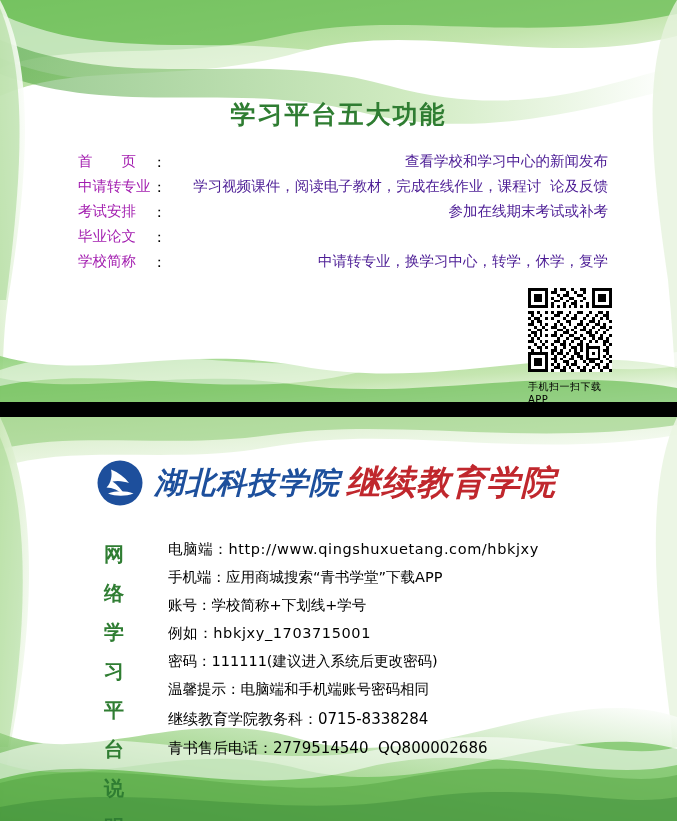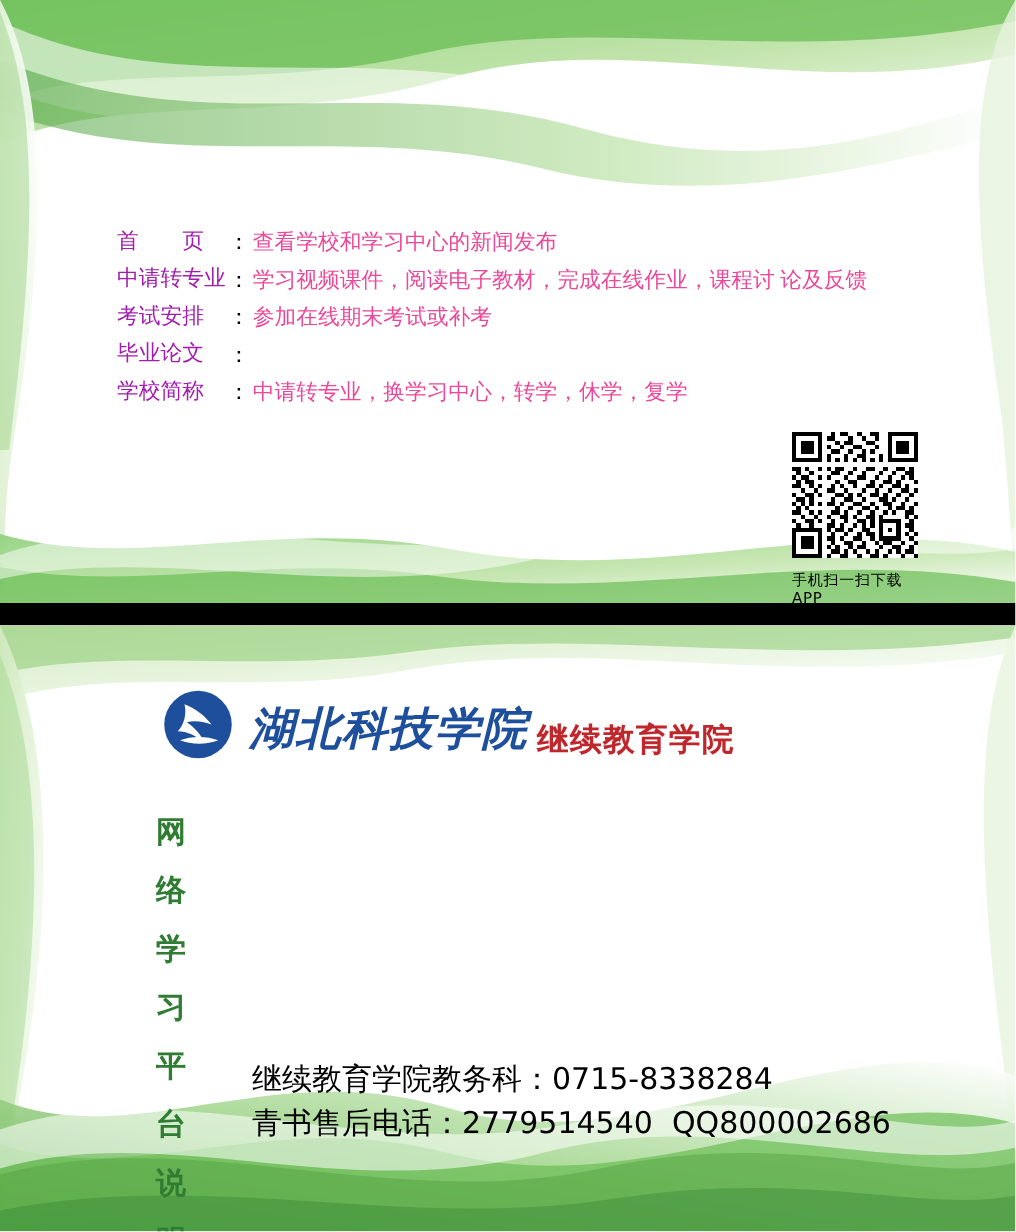--- a/index.html
+++ b/index.html
@@ -92,23 +92,24 @@
     width: 74px;
     font-family: Liberation Mono, monospace;
   }
   .feature-colon {
     color: #000000;
     flex: 0 0 auto;
     padding-right: 2px;
     font-family: "DejaVu Sans", sans-serif;
   }
   .feature-text {
-    color: #ec4899;
+    color: #4c1d95;
     flex: 1 1 auto;
-    font-family: Liberation Serif, serif;
+    font-family: Liberation Mono, monospace;
+    text-align: right;
   }
 
   
   .qr-wrap {
     position: absolute;
     top: 288px;
     left: 528px;
     width: 84px;
   }
   .qr {
@@ -123,42 +124,43 @@
     color: #000000;
     text-align: left;
     font-family: "DejaVu Sans", sans-serif;
     letter-spacing: 0.5px;
   }
 
   
   .brand {
     position: absolute;
     top: 42px;
-    left: 108px;
+    left: 96px;
     display: flex;
-    align-items: flex-end;
+    align-items: center;
   }
   .brand-logo {
     width: 48px;
     height: 48px;
     margin-right: 10px;
     flex: 0 0 auto;
   }
   .brand-name-1 {
     font-family: "DejaVu Serif", serif;
     font-size: 30px;
     font-weight: bold;
     font-style: italic;
     color: #1d4f9c;
     letter-spacing: 1px;
   }
   .brand-name-2 {
     font-family: "DejaVu Serif", serif;
-    font-size: 21px;
+    font-size: 34px;
     font-weight: bold;
+    font-style: italic;
     color: #c0272d;
     letter-spacing: 1px;
     margin-left: 6px;
   }
 
   .vertical-title {
     position: absolute;
     top: 118px;
     left: 74px;
     width: 26px;
@@ -188,21 +190,21 @@
     letter-spacing: 0.6px;
   }
 
   .contact-block {
     position: absolute;
     top: 288px;
     left: 168px;
     width: 470px;
   }
   .contact-row {
-    font-size: 20px;
+    font-size: 15px;
     line-height: 29px;
     color: #000000;
     font-family: "DejaVu Sans", sans-serif;
     white-space: pre;
   }
 </style>
 </head>
 <body>
 
 <div class="page">
@@ -237,20 +239,21 @@
       <path d="M0,0 C38,70 26,190 8,300 C2,340 4,372 0,402 L0,0 Z" fill="url(#gTop3)" opacity="0.9"></path>
       <path d="M0,8 C30,80 20,190 6,300 L0,300 Z" fill="#9ed488" opacity="0.5"></path>
 
       <path d="M677,0 C640,60 652,170 668,280 C672,320 674,360 677,402 Z" fill="#e6f3dd" opacity="0.8"></path>
 
       <path d="M0,402 L677,402 L677,368 C560,340 440,392 300,366 C180,344 90,382 0,356 Z" fill="url(#gTop1)" opacity="0.9"></path>
       <path d="M0,402 L677,402 L677,388 C540,364 420,402 290,384 C180,368 90,396 0,378 Z" fill="#6bbd55" opacity="0.7"></path>
       <path d="M0,370 C120,330 250,384 390,354 C520,326 610,364 677,352 L677,366 C590,380 480,342 360,372 C230,404 110,362 0,386 Z" fill="#ffffff" opacity="0.5"></path>
     </svg>
 
+    <div class="top-title">学习平台五大功能</div>
 
     <div class="feature-list">
       <div class="feature-row">
         <span class="feature-label">首　　页</span>
         <span class="feature-colon">：</span>
         <span class="feature-text">查看学校和学习中心的新闻发布</span>
       </div>
       <div class="feature-row">
         <span class="feature-label">中请转专业</span>
         <span class="feature-colon">：</span>
@@ -572,19 +575,27 @@
         <circle cx="32" cy="32" r="30" fill="#1d4f9c"></circle>
         <path d="M20 14 C30 18 38 24 44 32 C38 30 30 28 22 30 C28 34 34 40 38 48 C30 42 22 38 14 38 C20 32 22 22 20 14 Z" fill="#ffffff"></path>
         <path d="M16 46 C26 42 40 42 50 46 C40 50 26 50 16 46 Z" fill="#ffffff"></path>
       </svg>
       <span class="brand-name-1">湖北科技学院</span>
       <span class="brand-name-2">继续教育学院</span>
     </div>
 
     <div class="vertical-title">网络学习平台说明</div>
 
+    <div class="info-block">
+      <div class="info-row mono-ish">电脑端：http://www.qingshuxuetang.com/hbkjxy</div>
+      <div class="info-row">手机端：应用商城搜索“青书学堂”下载APP</div>
+      <div class="info-row">账号：学校简称+下划线+学号</div>
+      <div class="info-row mono-ish">例如：hbkjxy_1703715001</div>
+      <div class="info-row">密码：111111(建议进入系统后更改密码)</div>
+      <div class="info-row">温馨提示：电脑端和手机端账号密码相同</div>
+    </div>
 
     <div class="contact-block">
       <div class="contact-row">继续教育学院教务科：0715-8338284</div>
       <div class="contact-row">青书售后电话：2779514540  QQ800002686</div>
     </div>
   </div>
 </div>
 
 </body></html>

